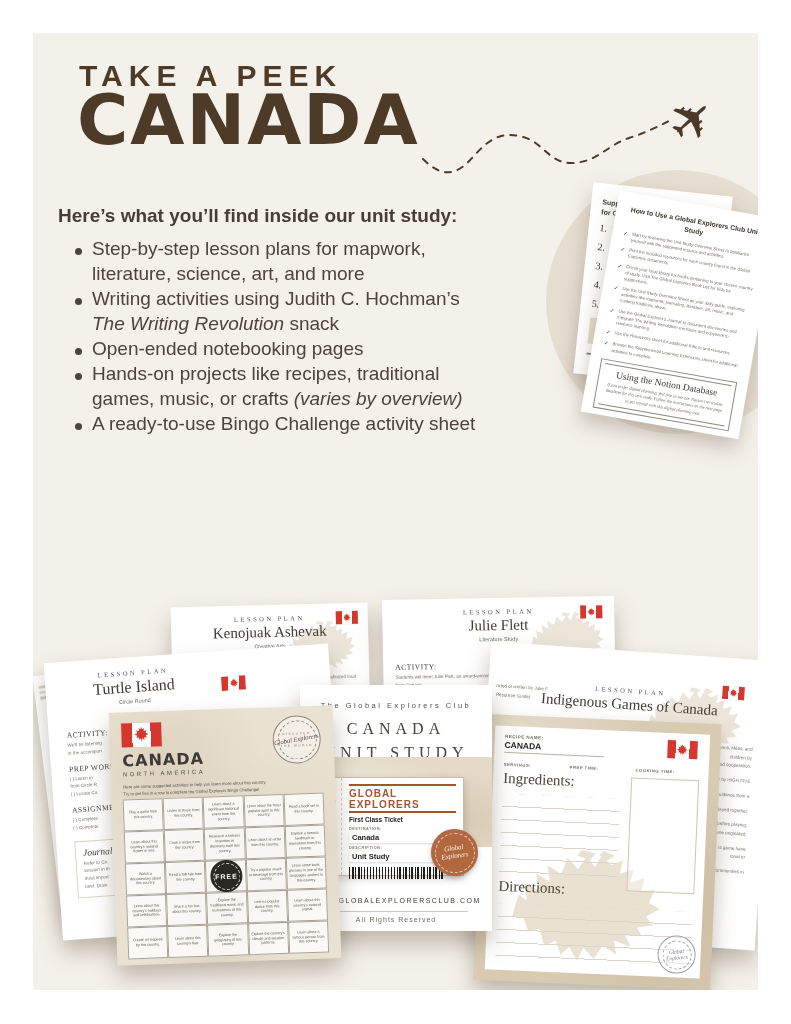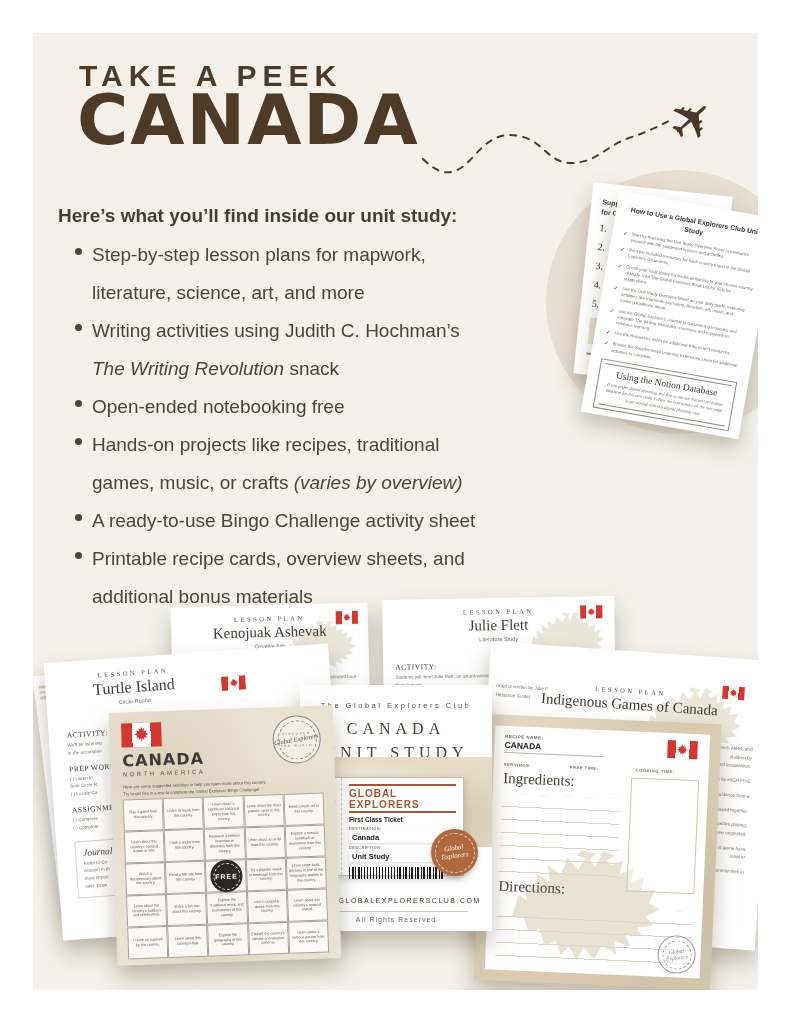--- a/index.html
+++ b/index.html
@@ -33,21 +33,21 @@
   .ck{color:#3c372f;font-size:5.5px;line-height:1.2;}
   .chk-row .t{font-size:4.3px;color:#716b60;line-height:1.4;}
   .notion-box{border:1px solid #8d887e;margin-top:6px;padding:3px 4px;text-align:center;}
   .notion-inner{border-top:1px solid #8d887e;border-bottom:1px solid #8d887e;padding:4px 3px;}
   .notion-title{font-family:"Liberation Serif",serif;font-size:9.5px;color:#3c372f;margin-bottom:3px;}
   .notion-body{font-family:"Liberation Serif",serif;font-style:italic;font-size:4.3px;color:#716b60;line-height:1.55;}
 
   
   .intro-head{left:25px;top:172px;font-size:19px;font-weight:700;color:#463e35;}
   .intro-list{left:42px;top:203px;width:500px;list-style:none;margin:0;padding:0;}
-  .intro-list li{display:flex;gap:10px;font-size:19px;color:#4c443c;line-height:38px;}
+  .intro-list li{display:flex;gap:10px;font-size:19px;color:#4c443c;line-height:25px;}
   .dot{width:7px;height:7px;border-radius:50%;background:#4c443c;margin-top:12px;flex:none;}
   .txt{white-space:pre-line;}
   .txt em{}
 
   
   .card{background:#fff;box-shadow:0 12px 22px rgba(110,95,75,.4);box-sizing:border-box;}
   .k-card{left:139px;top:572px;width:197px;height:115px;transform:rotate(-1.5deg);z-index:1;}
   .j-card{left:350px;top:565px;width:232px;height:115px;transform:rotate(-1deg);z-index:1;}
   .t-card{left:20px;top:620px;width:285px;height:278px;transform:rotate(-4deg);z-index:2;}
   .i-card{left:448px;top:618px;width:284px;height:290px;transform:rotate(4deg);z-index:2;}
@@ -275,35 +275,30 @@
         <span class="txt"><span>Step-by-step lesson plans for mapwork,
 literature, science, art, and more</span><em></em><span></span></span>
       </li>
     <li>
         <span class="dot"></span>
         <span class="txt"><span>Writing activities using Judith C. Hochman’s
 </span><em>The Writing Revolution</em><span> snack</span></span>
       </li>
     <li>
         <span class="dot"></span>
-        <span class="txt"><span>Open-ended notebooking free</span><em></em><span></span></span>
+        <span class="txt"><span>Open-ended notebooking pages</span><em></em><span></span></span>
       </li>
     <li>
         <span class="dot"></span>
         <span class="txt"><span>Hands-on projects like recipes, traditional
 games, music, or crafts </span><em>(varies by overview)</em><span></span></span>
       </li>
     <li>
         <span class="dot"></span>
         <span class="txt"><span>A ready-to-use Bingo Challenge activity sheet</span><em></em><span></span></span>
-      </li>
-    <li>
-        <span class="dot"></span>
-        <span class="txt"><span>Printable recipe cards, overview sheets, and
-additional bonus materials</span><em></em><span></span></span>
       </li>
   </ul>
 
   <div class="abs card sliver">
     <span class="bar" style="display:block;width:80%"></span>
     <span class="bar" style="display:block;width:60%"></span>
     <span class="bar" style="display:block;width:70%"></span>
   </div>
 
   <div class="abs card k-card">

